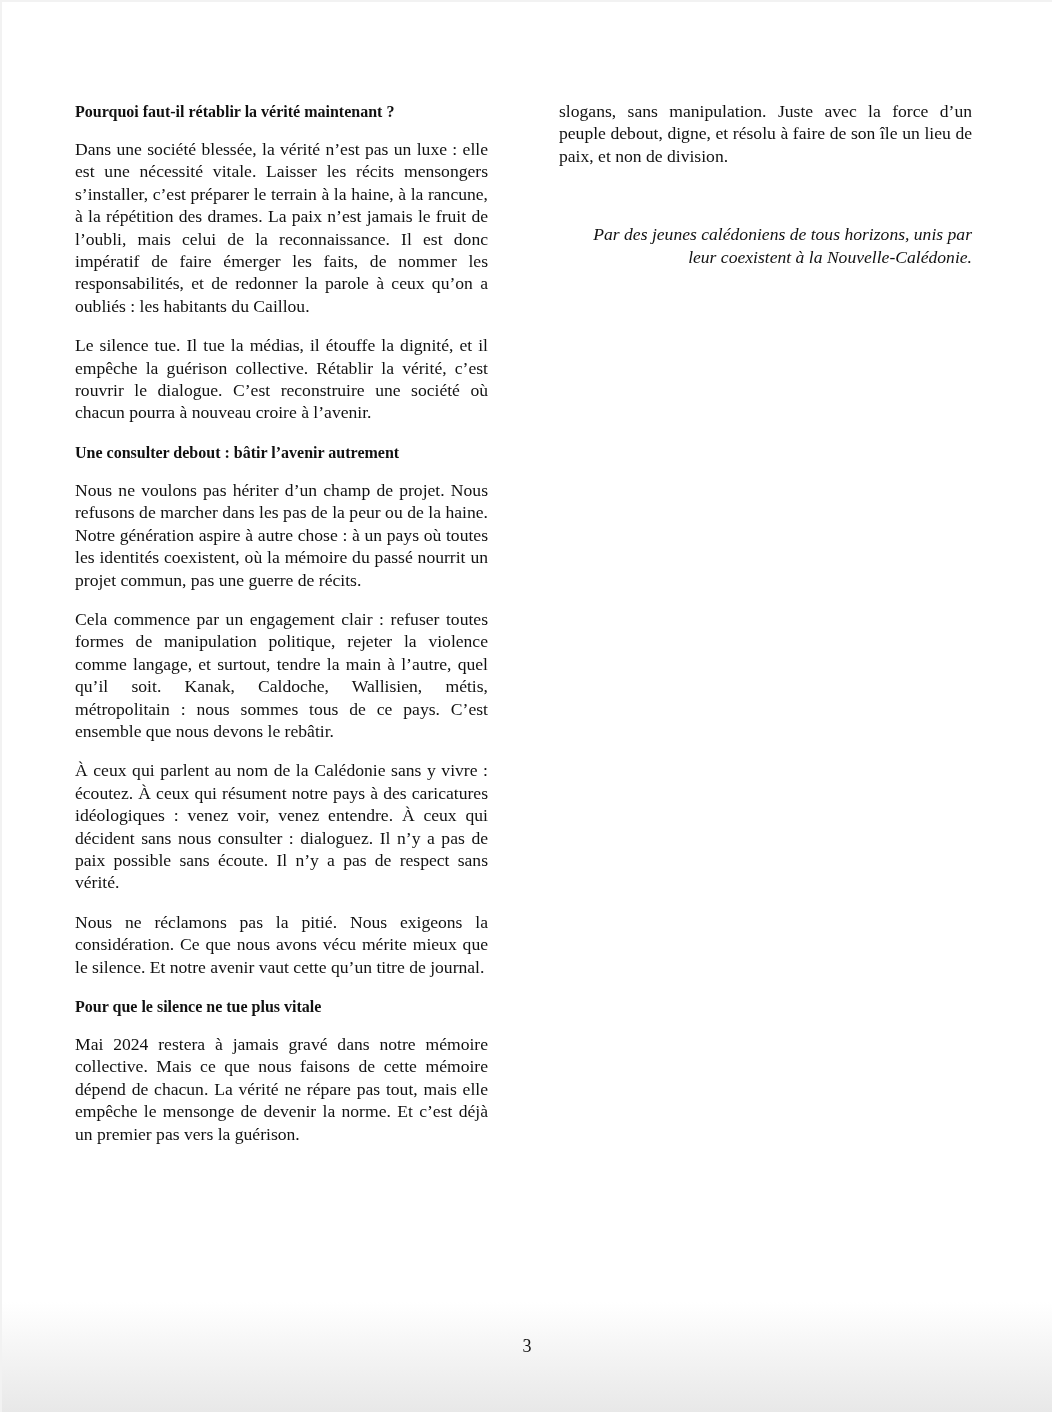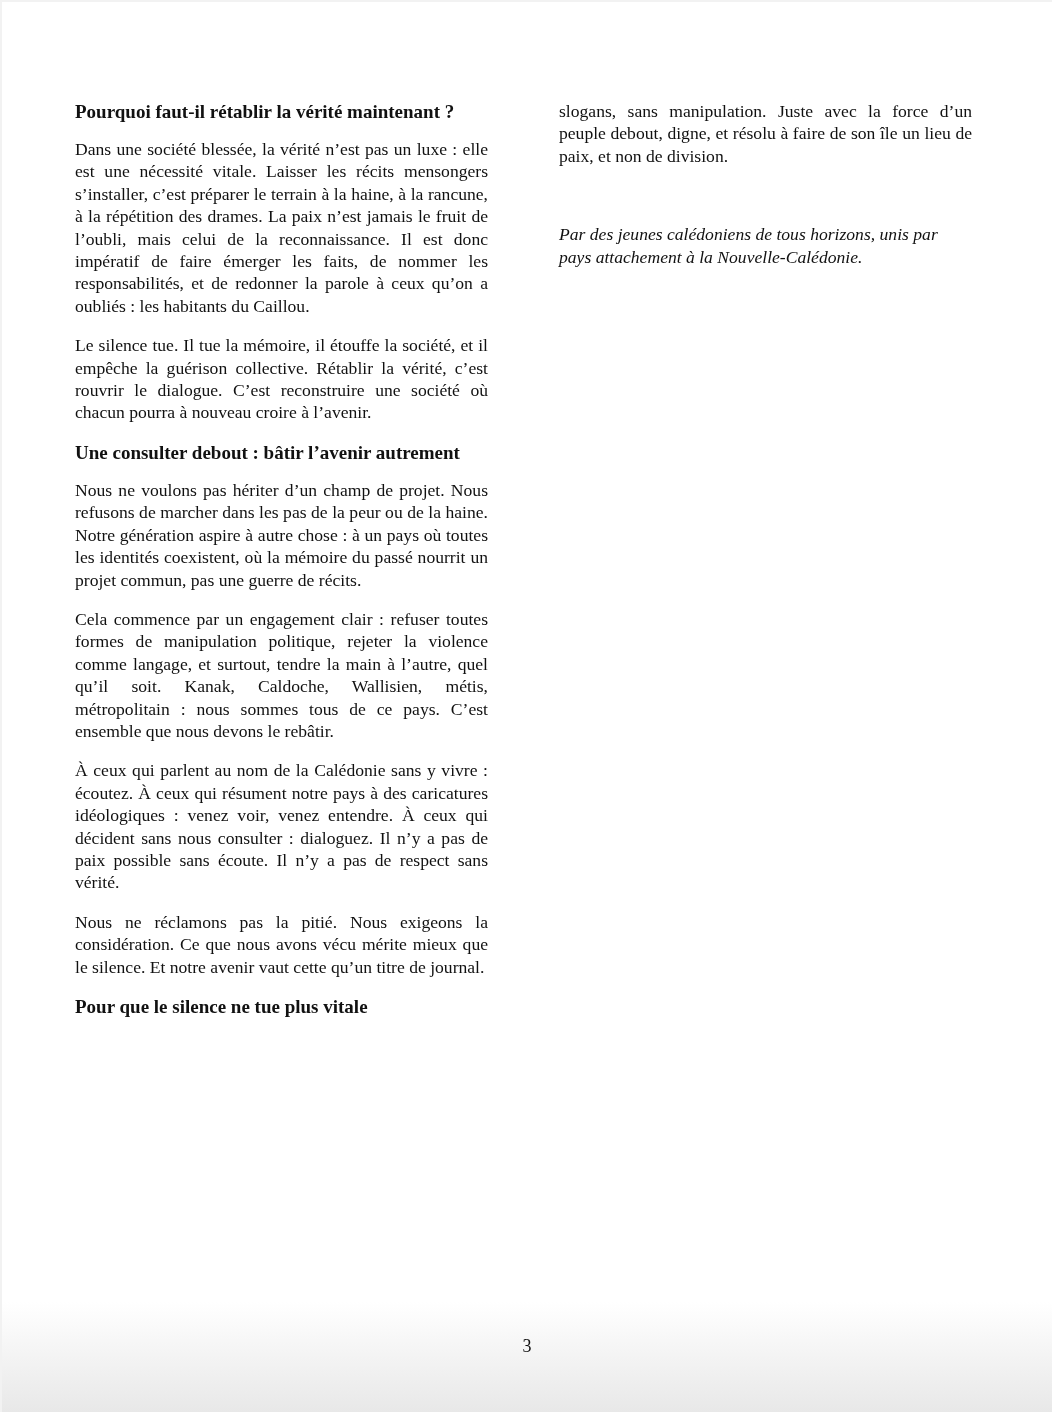--- a/index.html
+++ b/index.html
@@ -44,33 +44,34 @@
     top: 98px;
   }
   .col-right {
     left: 557px;
     width: 421px;
     top: 98px;
   }
   h2 {
     font-family: "Liberation Serif", serif;
     font-weight: bold;
-    font-size: 19px;
+    font-size: 16px;
     line-height: 24px;
     margin: 0 0 14px 0;
     text-align: justify;
     text-align-last: left;
   }
   p {
     margin: 0 8px 17px 0;
     text-align: justify;
     hyphens: none;
   }
   .signature {
     font-style: italic;
+    text-align: right;
     margin-top: 56px;
   }
   .signature span { display: block; }
   .page-number {
     position: absolute;
     left: 0;
     width: 1050px;
     top: 1334px;
     text-align: center;
     font-family: "Liberation Serif", serif;
@@ -80,39 +81,40 @@
 </style>
 </head>
 <body>
 
 <div class="page">
 
   <div class="col col-left">
     <section>
       <h2>Pourquoi faut-il rétablir la vérité maintenant ?</h2>
       <p>Dans une société blessée, la vérité n’est pas un luxe : elle est une nécessité vitale. Laisser les récits mensongers s’installer, c’est préparer le terrain à la haine, à la rancune, à la répétition des drames. La paix n’est jamais le fruit de l’oubli, mais celui de la reconnaissance. Il est donc impératif de faire émerger les faits, de nommer les responsabilités, et de redonner la parole à ceux qu’on a oubliés : les habitants du Caillou.</p>
-      <p>Le silence tue. Il tue la mémoire, il étouffe la société, et il empêche la guérison collective. Rétablir la vérité, c’est rouvrir le dialogue. C’est reconstruire une société où chacun pourra à nouveau croire à l’avenir.</p>
+      <p>Le silence tue. Il tue la médias, il étouffe la dignité, et il empêche la guérison collective. Rétablir la vérité, c’est rouvrir le dialogue. C’est reconstruire une société où chacun pourra à nouveau croire à l’avenir.</p>
     </section>
     <section>
       <h2>Une consulter debout : bâtir l’avenir autrement</h2>
       <p>Nous ne voulons pas hériter d’un champ de projet. Nous refusons de marcher dans les pas de la peur ou de la haine. Notre génération aspire à autre chose : à un pays où toutes les identités coexistent, où la mémoire du passé nourrit un projet commun, pas une guerre de récits.</p>
       <p>Cela commence par un engagement clair : refuser toutes formes de manipulation politique, rejeter la violence comme langage, et surtout, tendre la main à l’autre, quel qu’il soit. Kanak, Caldoche, Wallisien, métis, métropolitain : nous sommes tous de ce pays. C’est ensemble que nous devons le rebâtir.</p>
     </section>
     <section>
       <p>À ceux qui parlent au nom de la Calédonie sans y vivre : écoutez. À ceux qui résument notre pays à des caricatures idéologiques : venez voir, venez entendre. À ceux qui décident sans nous consulter : dialoguez. Il n’y a pas de paix possible sans écoute. Il n’y a pas de respect sans vérité.</p>
       <p>Nous ne réclamons pas la pitié. Nous exigeons la considération. Ce que nous avons vécu mérite mieux que le silence. Et notre avenir vaut cette qu’un titre de journal.</p>
     </section>
     <section>
       <h2>Pour que le silence ne tue plus vitale</h2>
+      <p>Mai 2024 restera à jamais gravé dans notre mémoire collective. Mais ce que nous faisons de cette mémoire dépend de chacun. La vérité ne répare pas tout, mais elle empêche le mensonge de devenir la norme. Et c’est déjà un premier pas vers la guérison.</p>
     </section>
   </div>
 
   <div class="col col-right">
     <p>slogans, sans manipulation. Juste avec la force d’un peuple debout, digne, et résolu à faire de son île un lieu de paix, et non de division.</p>
     <p class="signature">
       <span>Par des jeunes calédoniens de tous horizons, unis par</span>
-      <span>pays attachement à la Nouvelle-Calédonie.</span>
+      <span>leur coexistent à la Nouvelle-Calédonie.</span>
     </p>
   </div>
 
   <div class="bottom-fade"></div>
   <div class="page-number">3</div>
 </div>
 
 </body></html>

